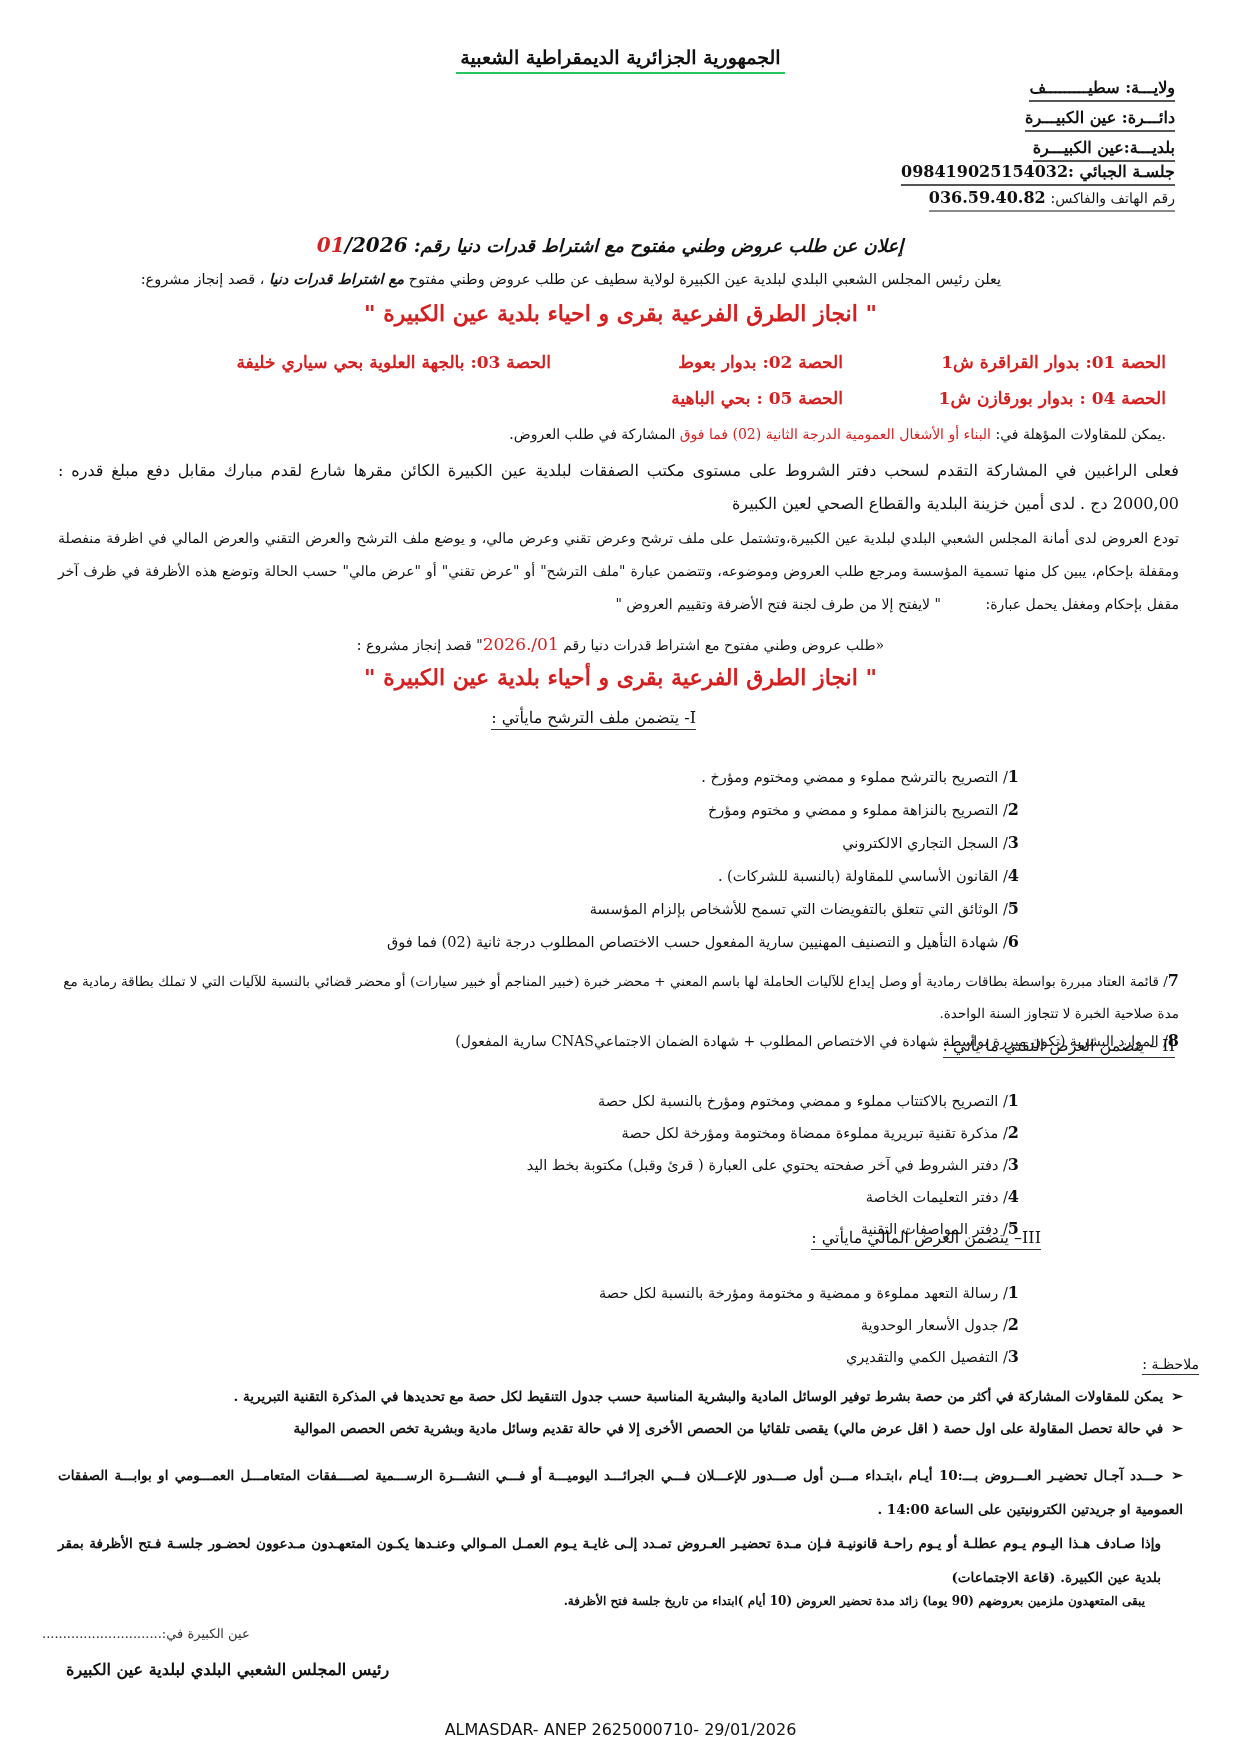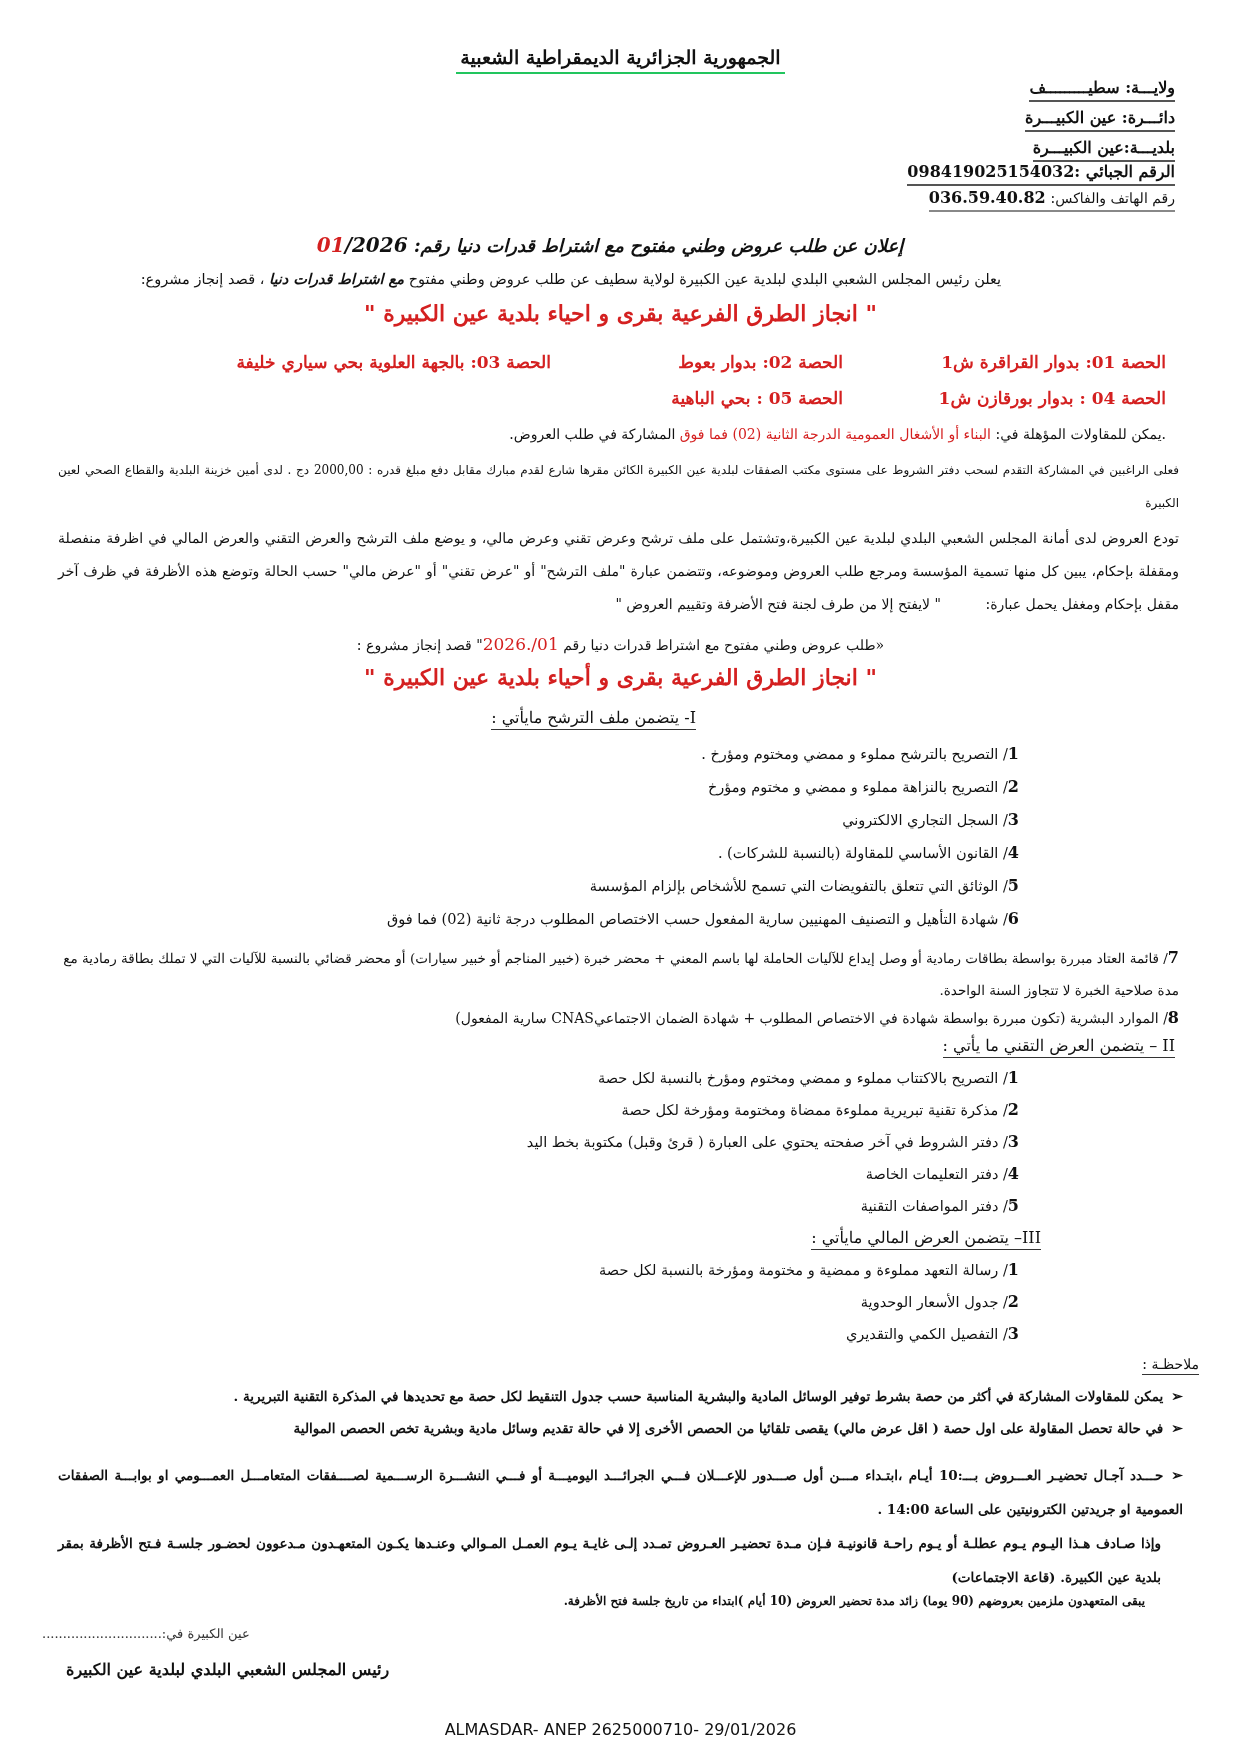--- a/index.html
+++ b/index.html
@@ -19,21 +19,21 @@
   .hdr .line { display: inline-block; border-bottom: 2px solid #555; padding-bottom: 3px; }
 
   #ann-title { left: 260px; width: 700px; top: 233px; text-align: center; font-size: 18px; font-weight: bold; font-style: italic; }
   .para { right: 62px; left: 58px; font-size: 15px; line-height: 33px; text-align: justify; }
   .proj-title { left: 0; right: 0; text-align: center; font-size: 22px; font-weight: bold; color: #d42020; }
 
   .lot { font-size: 17px; font-weight: bold; color: #d42020; white-space: nowrap; }
 
   .sec-head { font-size: 16px; }
   .sec-head .hd { display: inline-block; border-bottom: 1.5px solid #333; padding-bottom: 2px; }
-  .item { right: 0; font-size: 14.5px; white-space: nowrap; }
+  .item { right: 0; font-size: 14.5px; white-space: nowrap; margin-top: 23px; }
   .item .num { font-weight: bold; font-size: 16px; }
 
   .note { font-size: 15px; font-weight: bold; }
   .bullet { font-size: 14px; margin-left: 8px; }
 
   #footer { left: 0; right: 0; top: 1720px; text-align: center; direction: ltr; font-family: "DejaVu Sans", sans-serif; font-size: 16px; }
 </style>
 </head>
 <body>
 
@@ -45,21 +45,21 @@
   <span class="line">ولايـــة: سطيـــــــــف</span>
 </div>
 <div class="abs hdr rtl" style="top:108px;">
   <span class="line">دائـــرة: عين الكبيـــرة</span>
 </div>
 <div class="abs hdr rtl" style="top:138px;">
   <span class="line">بلديـــة:عين الكبيـــرة</span>
 </div>
 <div class="abs hdr rtl" style="top:162px;">
   <span class="line">
-    <span>الرقم الجبائي :</span><span>098419025154032</span>
+    <span>جلسـة الجبائي :</span><span>098419025154032</span>
   </span>
 </div>
 <div class="abs hdr rtl" style="top:188px; font-size:14px;">
   <span class="line" style="border-bottom-color:#888;">
     <span style="font-weight:normal;">رقم الهاتف والفاكس:</span>
     <span style="font-size:16px;">036.59.40.82</span>
   </span>
 </div>
 
 <div id="ann-title" class="abs rtl">
@@ -80,21 +80,21 @@
 <div class="abs lot rtl" style="right:690px; top:352px;">الحصة 03: بالجهة العلوية بحي سياري خليفة</div>
 <div class="abs lot rtl" style="right:75px; top:388px;">الحصة 04 : بدوار بورقازن ش1</div>
 <div class="abs lot rtl" style="right:398px; top:388px;">الحصة 05 : بحي الباهية</div>
 
 <div class="abs rtl" style="right:75px; top:426px; font-size:14px;">
   <span>.يمكن للمقاولات المؤهلة في:</span>
   <span class="red">البناء أو الأشغال العمومية الدرجة الثانية (02) فما فوق</span>
   <span>المشاركة في طلب العروض.</span>
 </div>
 
-<div class="abs para rtl" style="top:454px; font-size:12px;">فعلى الراغبين في المشاركة التقدم لسحب دفتر الشروط على مستوى مكتب الصفقات لبلدية عين الكبيرة الكائن مقرها شارع لقدم مبارك مقابل دفع مبلغ قدره : 2000,00 دج . لدى أمين خزينة البلدية والقطاع الصحي لعين الكبيرة</div>
+<div class="abs para rtl" style="top:454px; font-size:16px;">فعلى الراغبين في المشاركة التقدم لسحب دفتر الشروط على مستوى مكتب الصفقات لبلدية عين الكبيرة الكائن مقرها شارع لقدم مبارك مقابل دفع مبلغ قدره : 2000,00 دج . لدى أمين خزينة البلدية والقطاع الصحي لعين الكبيرة</div>
 
 <div class="abs para rtl" style="top:522px; font-size:14px;">
   <span>تودع العروض لدى أمانة المجلس الشعبي البلدي لبلدية عين الكبيرة،وتشتمل على ملف ترشح وعرض تقني وعرض مالي، و يوضع ملف الترشح والعرض التقني والعرض المالي في اظرفة منفصلة ومقفلة بإحكام، يبين كل منها تسمية المؤسسة ومرجع طلب العروض وموضوعه، وتتضمن عبارة "ملف الترشح" أو "عرض تقني" أو "عرض مالي" حسب الحالة وتوضع هذه الأظرفة في ظرف آخر مقفل بإحكام ومغفل يحمل عبارة:</span>
   <span style="margin-right:40px;">" لايفتح إلا من طرف لجنة فتح الأضرفة وتقييم العروض "</span>
 </div>
 
 <div class="abs rtl" style="left:0; right:0; top:634px; text-align:center; font-size:14px;">
   <span>«طلب عروض وطني مفتوح مع اشتراط قدرات دنيا رقم</span>
   <span class="red" style="font-size:17px; direction:ltr; unicode-bidi:embed;">2026./01</span><span>" قصد إنجاز مشروع :</span>
 </div>

